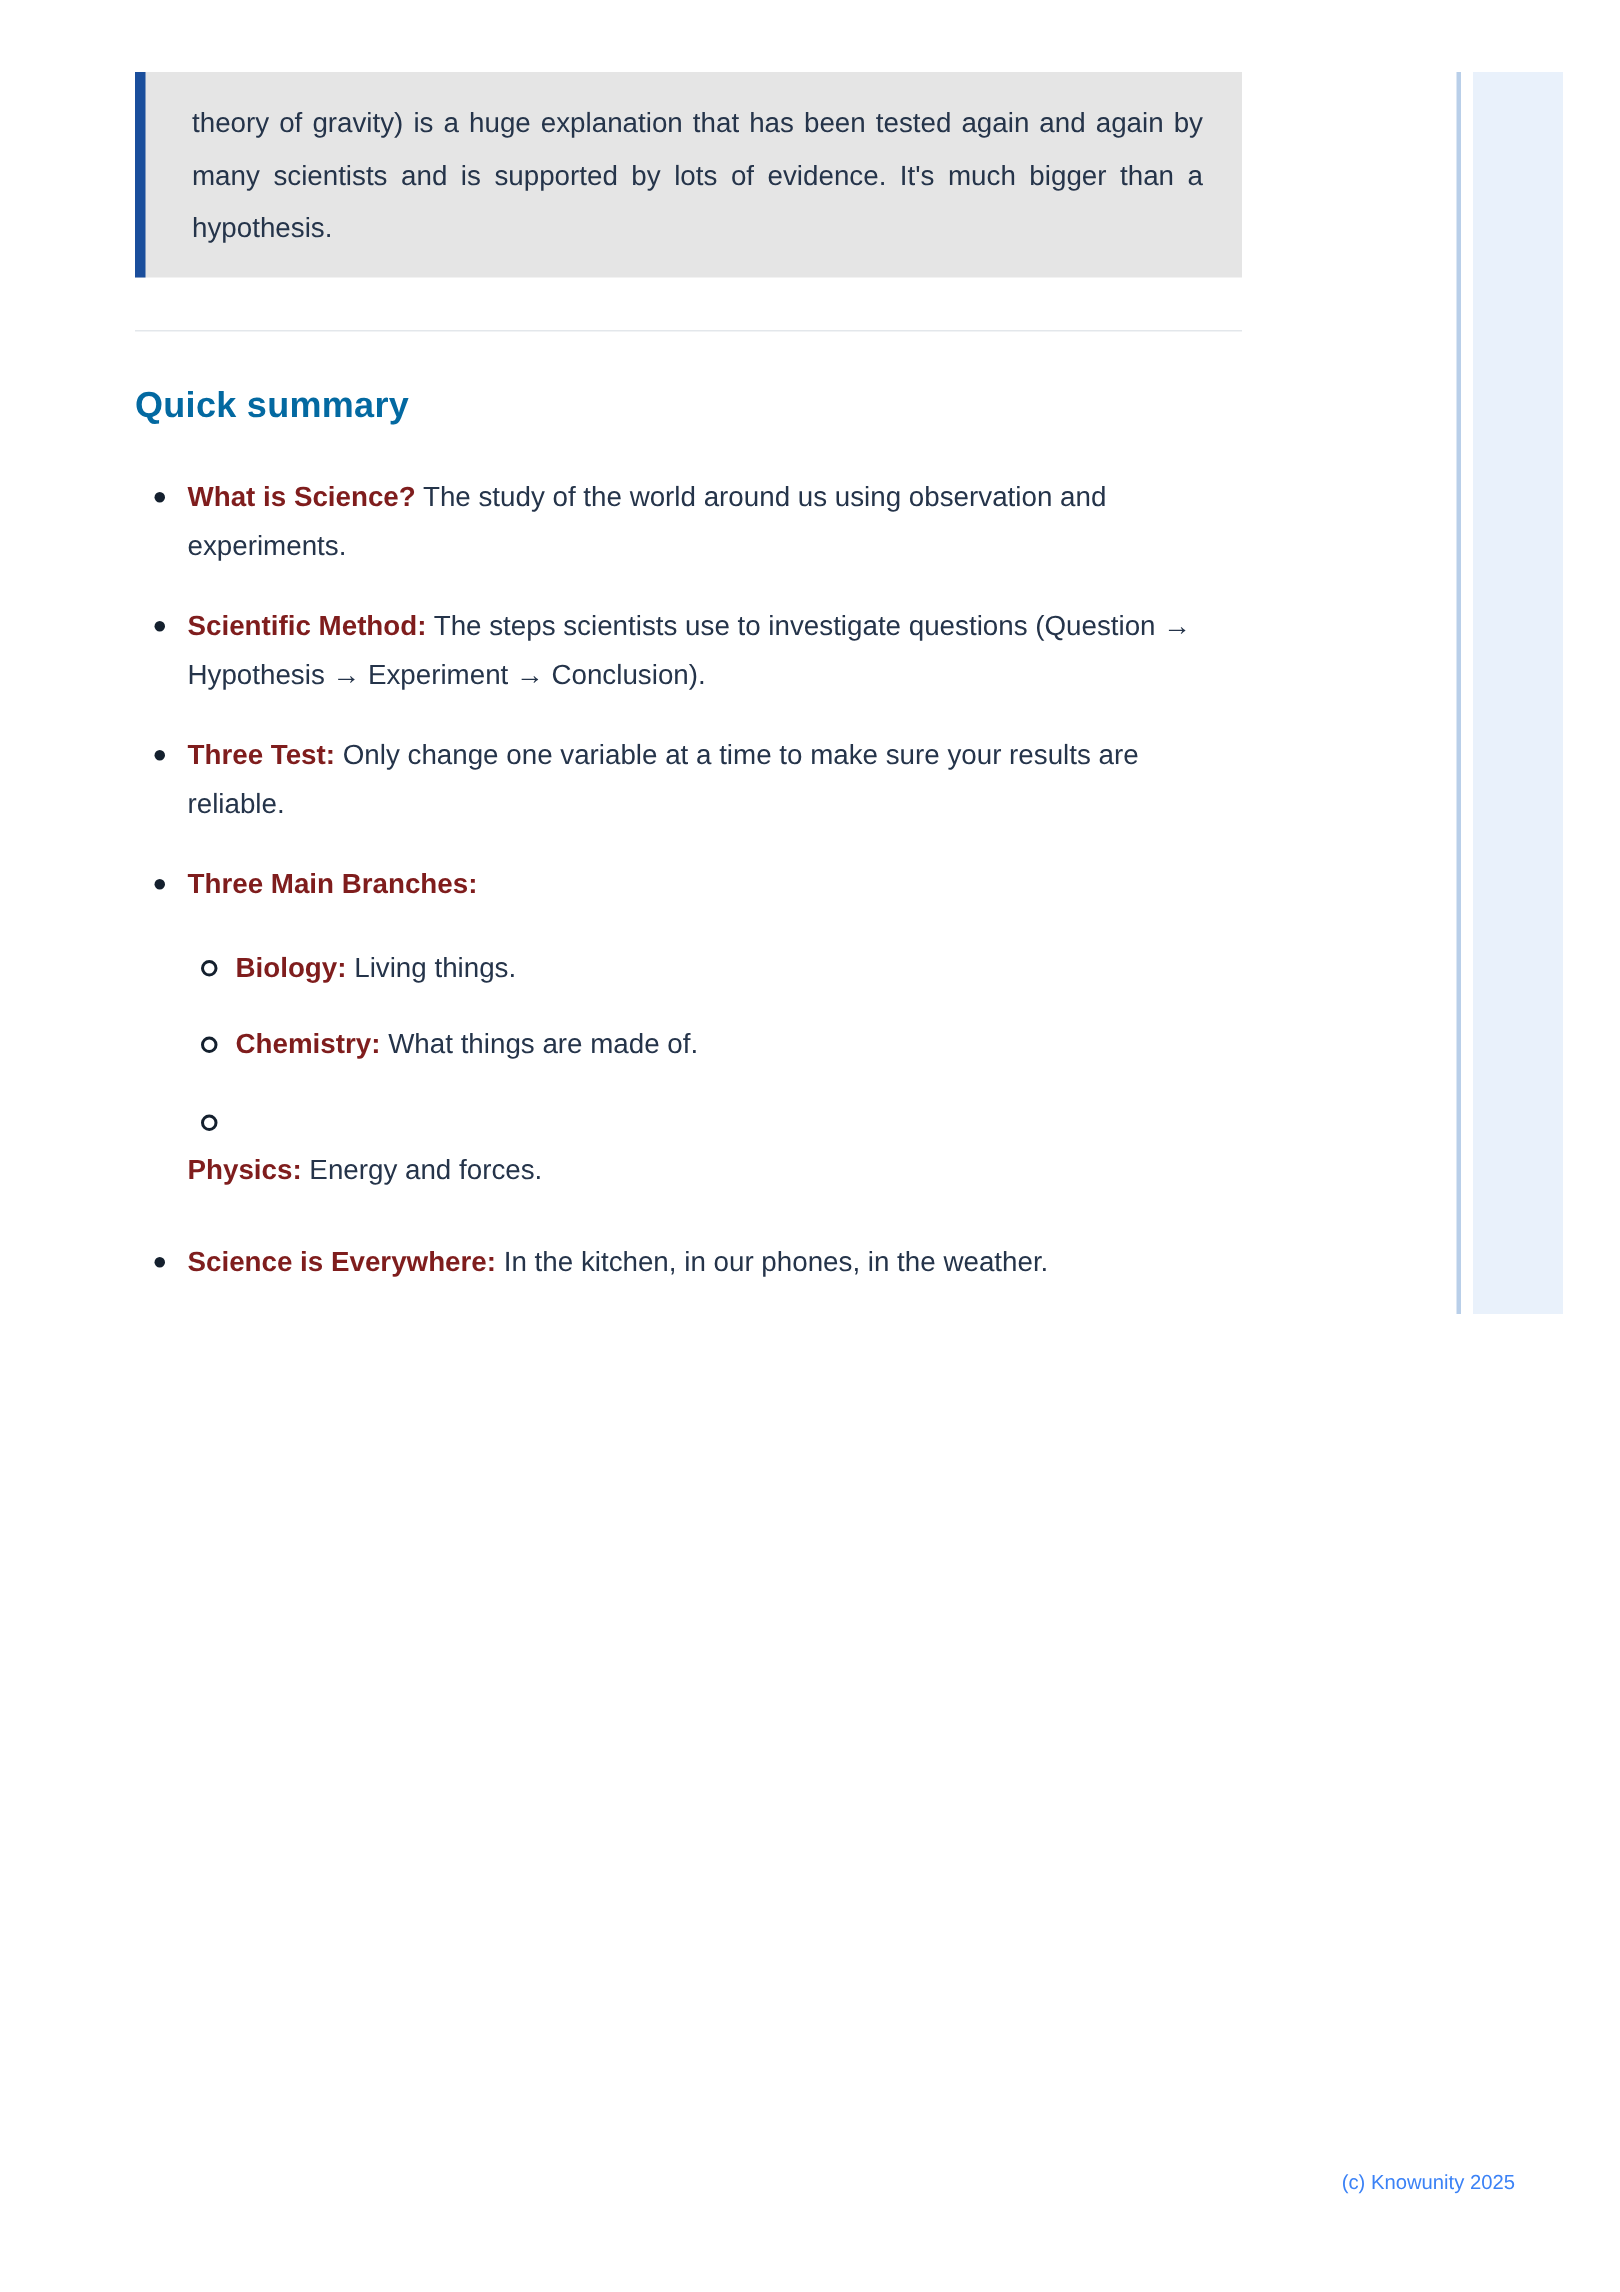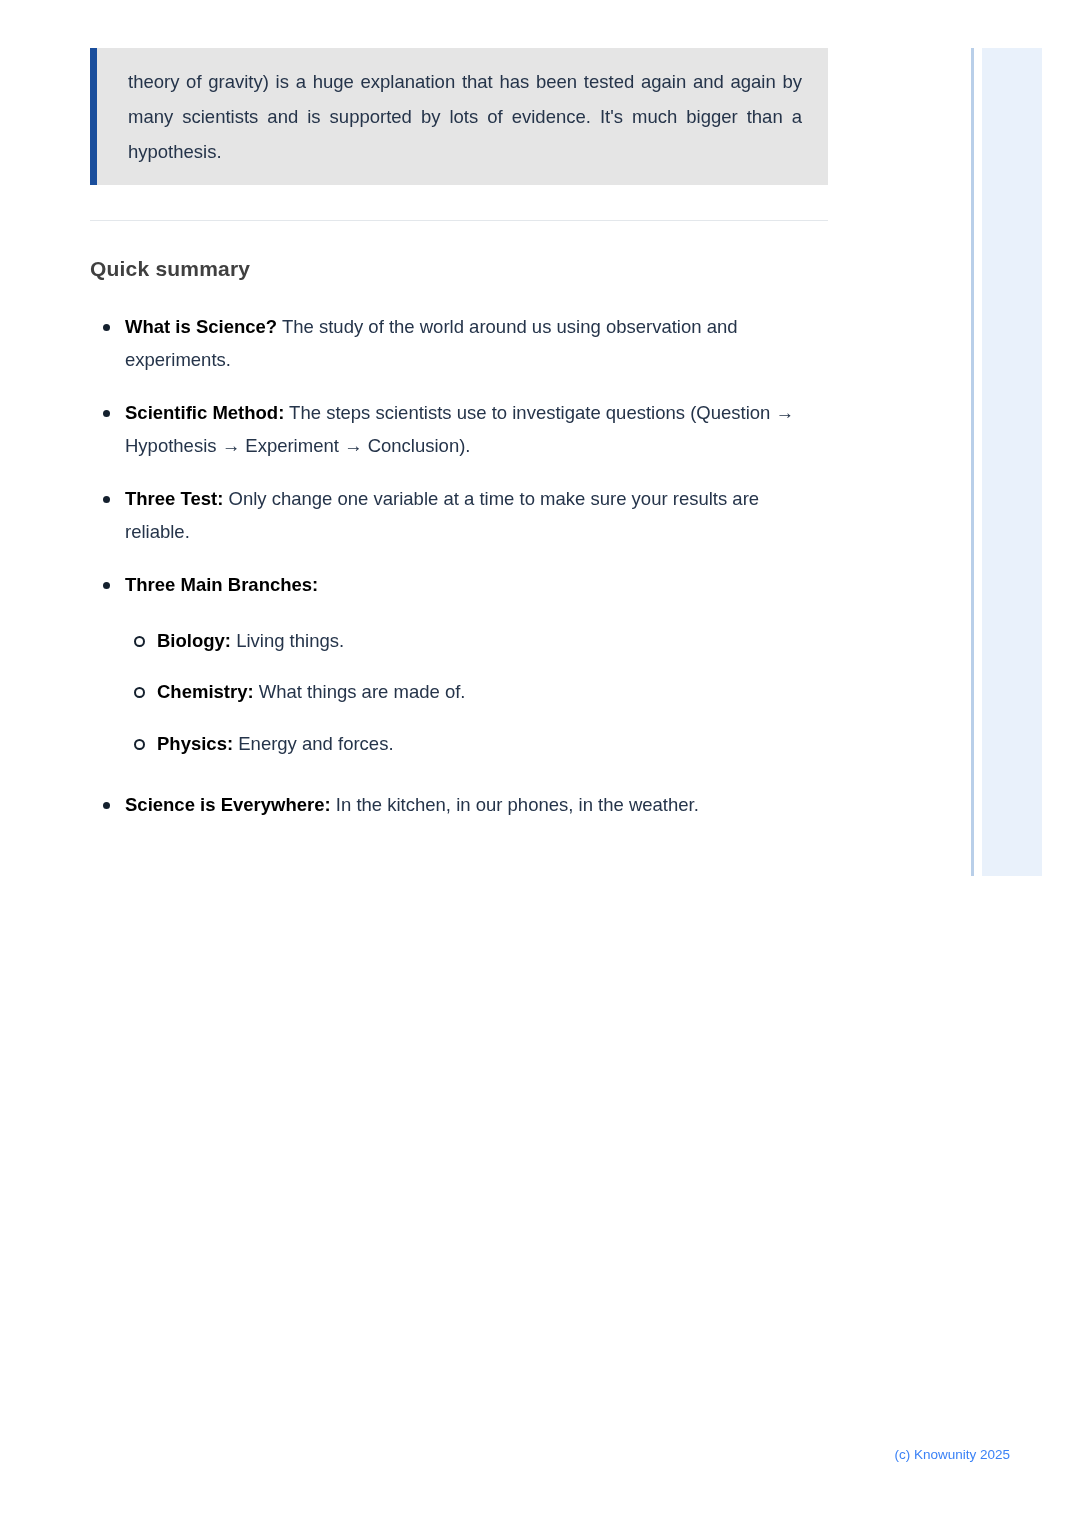--- a/index.html
+++ b/index.html
@@ -29,47 +29,47 @@
     color: #25344a;
     text-align: justify;
   }
   .divider {
     height: 1px;
     background: #e3e7eb;
     margin-top: 35px;
   }
   .heading {
     margin: 36px 0 0 0;
-    color: #404040;
-    font-size: 21px;
+    color: #0369a1;
+    font-size: 24px;
     font-weight: 700;
     letter-spacing: 0.2px;
   }
   ul { list-style: none; margin: 0; padding: 0; }
   .list { margin-top: 30px; }
   .list > li { display: flex; margin-bottom: 21px; }
   .li-body {
     flex: 1;
     font-size: 18.5px;
     line-height: 32.5px;
     color: #25344a;
   }
-  .li-body strong { color: #000000; font-weight: 700; }
+  .li-body strong { color: #7f1d1d; font-weight: 700; }
   .bullet { flex: 0 0 35px; position: relative; }
   .bullet::after {
     content: "";
     position: absolute;
     left: 13px; top: 13px;
     width: 7px; height: 7px;
     border-radius: 50%;
     background: #14202e;
   }
   .sublist { margin-top: 23px; }
   .sublist > li { display: flex; margin-bottom: 19px; }
-  .sublist > li:last-child { margin-bottom: 8px; }
+  .sublist > li:last-child { margin-bottom: 8px; flex-direction: column; }
   .subbullet { flex: 0 0 32px; position: relative; }
   .subbullet::after {
     content: "";
     position: absolute;
     left: 9px; top: 11px;
     width: 7px; height: 7px;
     border-radius: 50%;
     border: 2px solid #14202e;
     background: transparent;
   }

